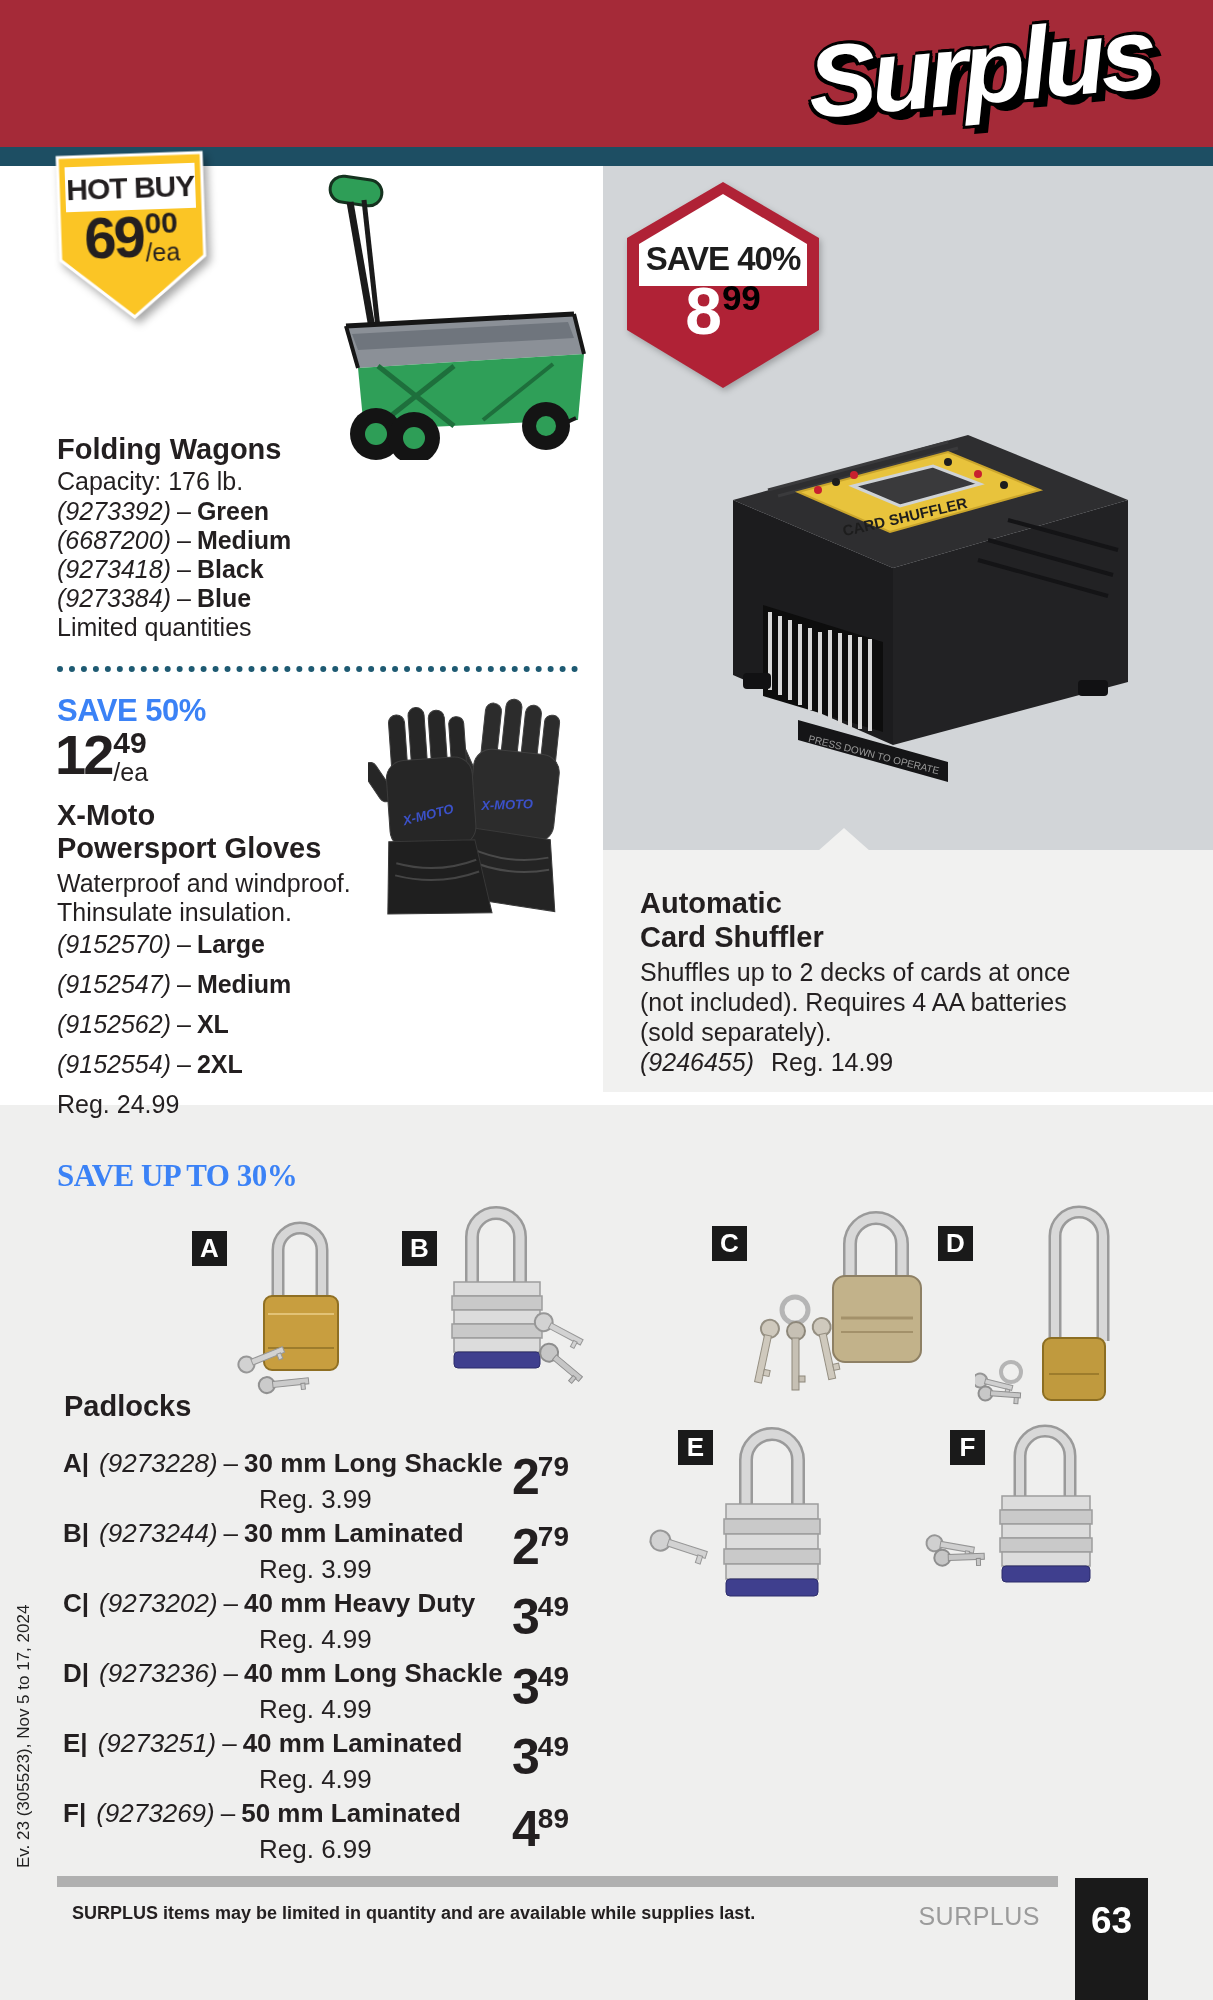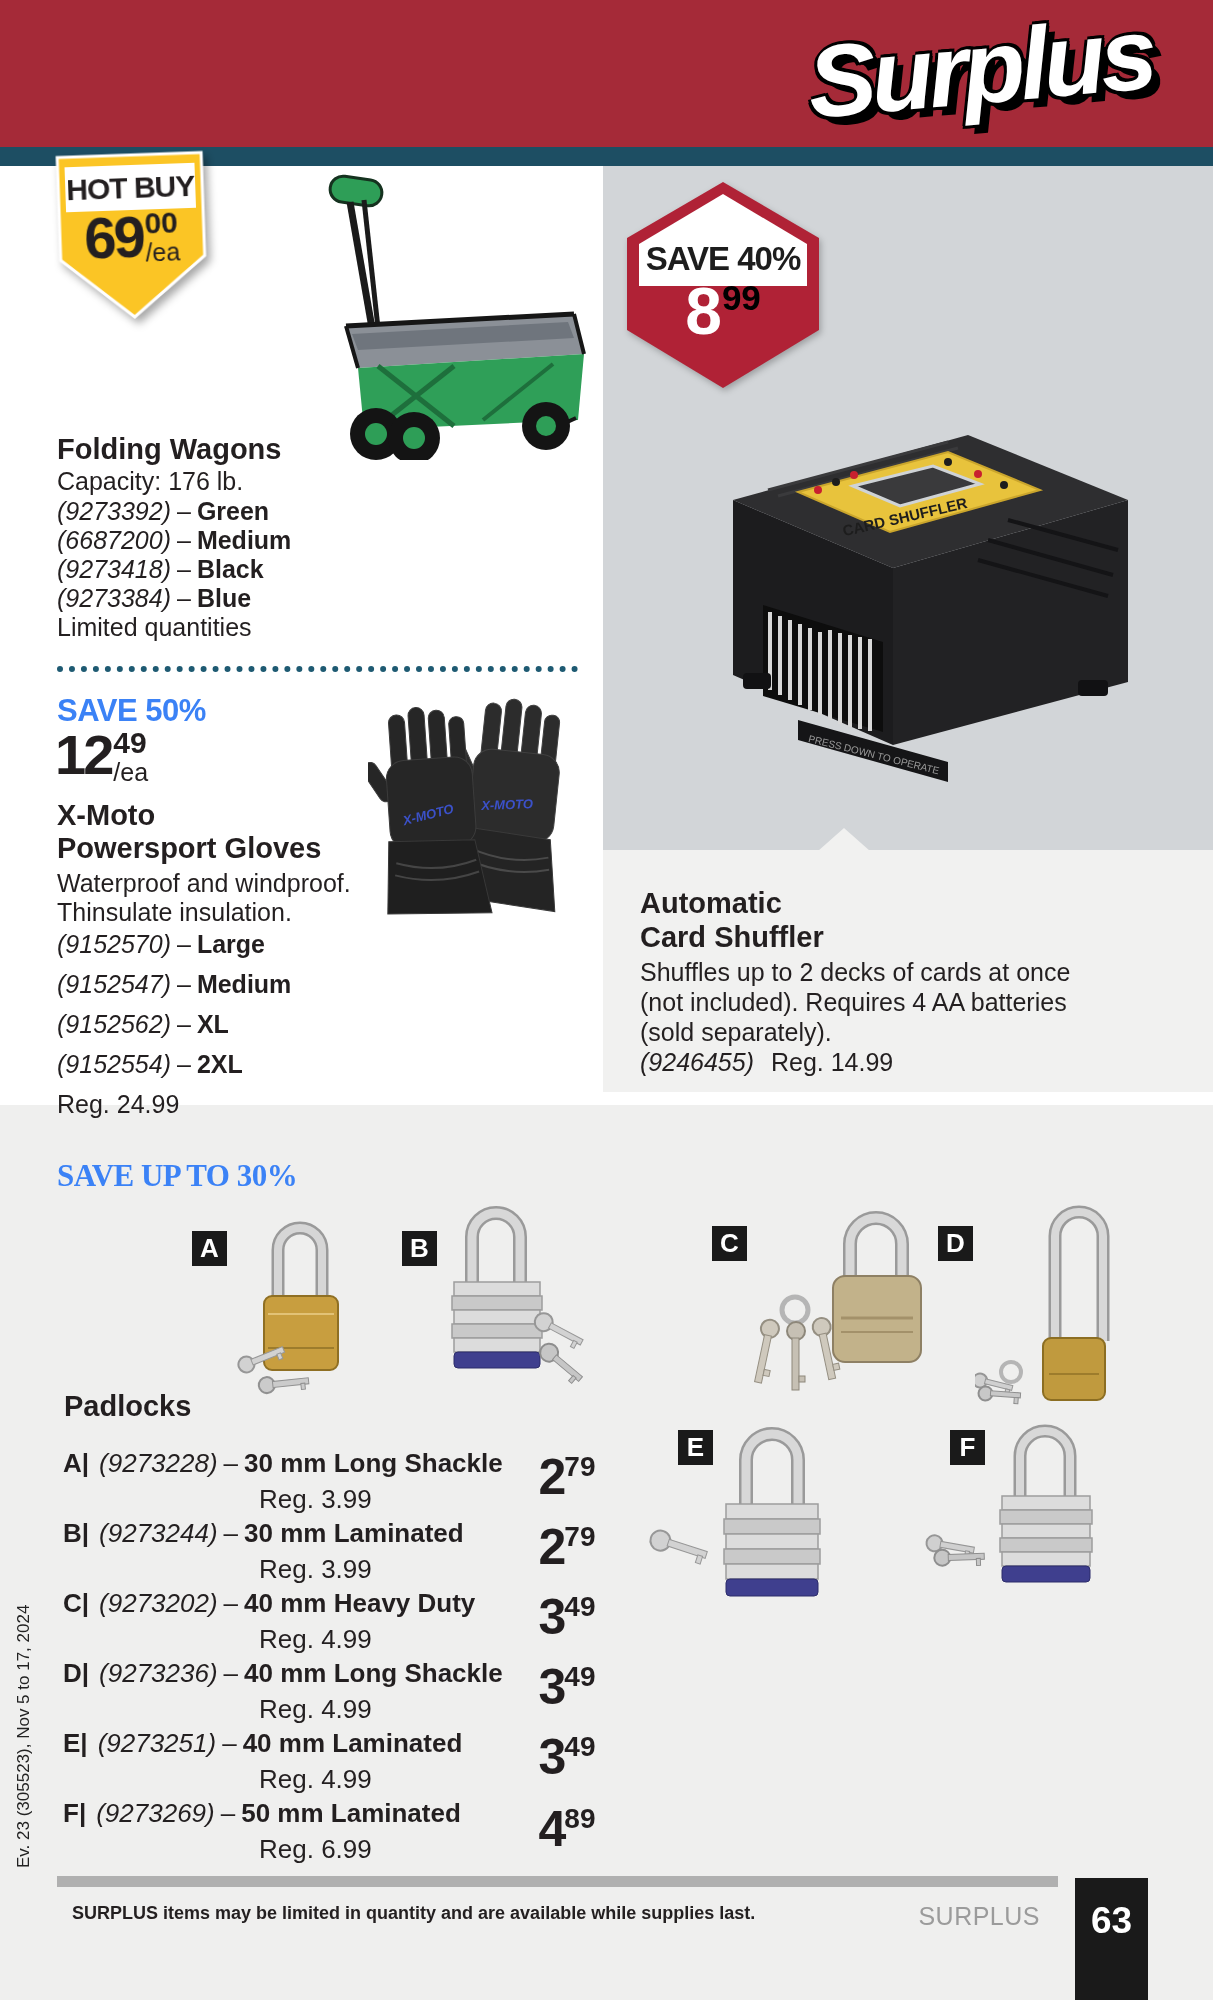--- a/index.html
+++ b/index.html
@@ -54,21 +54,21 @@
   .hex-price .pd{font-size:66px;color:#fff;letter-spacing:-2px;}
   .hex-price .pc{font-size:35px;color:#000000;}
 
   
   .letter-badge{width:35px;height:35px;background:#1a1a1a;color:#ffffff;display:flex;
                 align-items:center;justify-content:center;font-size:26px;font-weight:bold;}
   .plist-row{left:63px;width:560px;font-size:26px;line-height:1.2;}
   .plist-row .l1 .letter{font-weight:bold;}
   .plist-row .l1 .pipe{font-weight:bold;margin-right:10px;}
   .plist-row .l2{margin-left:196px;margin-top:5px;}
-  .plist-price{width:110px;text-align:center;font-weight:bold;}
+  .plist-price{width:110px;text-align:left;font-weight:bold;}
   .plist-price .pd{font-size:50px;line-height:1;letter-spacing:-2px;}
   .plist-price .pc{font-size:28px;position:relative;top:-18px;}
 
   .rule{left:57px;top:1876px;width:1001px;height:11px;background:#b0b0b0;}
   .disclaimer{left:72px;top:1903px;font-size:18px;font-weight:bold;}
   .footer-brand{left:890px;top:1902px;width:150px;text-align:right;font-size:25px;color:#9b9b9b;letter-spacing:0.5px;}
   .page-box{left:1075px;top:1878px;width:73px;height:122px;background:#1a1a1a;color:#fff;
             text-align:center;font-size:37px;font-weight:bold;padding-top:22px;box-sizing:border-box;}
   .side-note{left:14px;top:1568px;height:300px;width:30px;writing-mode:vertical-rl;
              transform:rotate(180deg);font-size:17px;color:#222;white-space:nowrap;}

